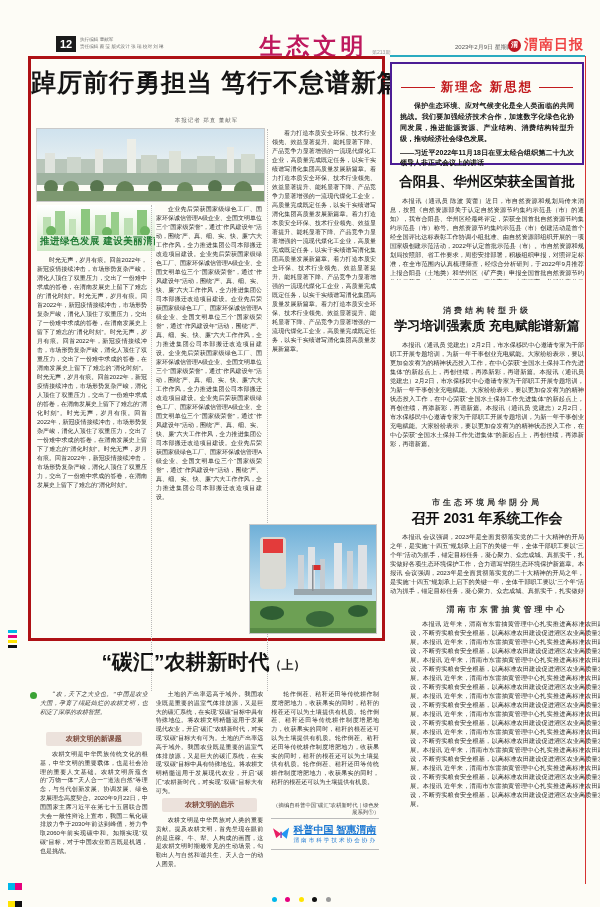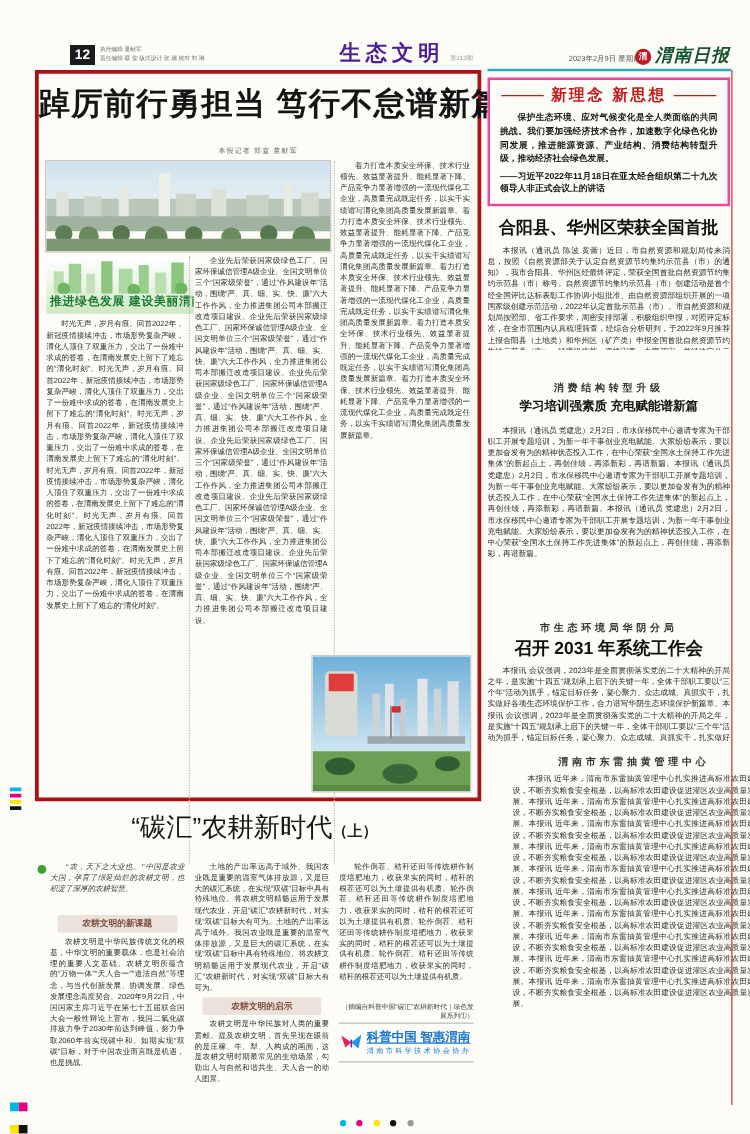--- a/index.html
+++ b/index.html
@@ -4,54 +4,54 @@
 <style>
   html,body{margin:0;padding:0;background:#efede6;}
   .page{position:relative;width:600px;height:907px;background:#fdfcf6;overflow:hidden;
         font-family:"Liberation Sans",sans-serif;color:#222;}
   .abs{position:absolute;}
   .jt{text-align:justify;text-justify:inter-ideograph;overflow:hidden;}
   
   .pagenum{background:#1b1b1b;color:#fff;font-weight:bold;font-size:11px;width:20px;height:16px;
            display:flex;align-items:center;justify-content:center;}
   .credits{font-size:4.6px;color:#6e6e6e;line-height:7px;white-space:nowrap;}
-  .section-title{font-size:17px;font-weight:900;color:#4c1d95;letter-spacing:4px;}
+  .section-title{font-size:23px;font-weight:900;color:#be185d;letter-spacing:4px;}
   .issue{font-size:5px;color:#999;letter-spacing:0;}
   .mh-date{font-size:6px;color:#555;white-space:nowrap;}
   .paper-logo{display:flex;align-items:center;gap:3px;}
   .emblem{width:13px;height:13px;border-radius:50%;background:#c01823;color:#fff;font-size:7px;
           display:flex;align-items:center;justify-content:center;font-weight:bold;}
-  .paper-name{font-family:"DejaVu Serif",serif;font-style:italic;font-weight:bold;
-              font-size:14px;color:#14532d;letter-spacing:1px;}
+  .paper-name{font-family:"DejaVu Serif",serif;font-weight:bold;
+              font-size:14px;color:#ef4444;letter-spacing:1px;}
   .cyan-rule{background:#2aabc0;height:2px;}
   .red-edge{background:#d63333;width:1px;}
   
   .feature{border:3px solid #ae1115;background:#fdfcf6;}
   .headline{font-size:25px;font-weight:900;color:#141414;letter-spacing:1px;text-align:center;white-space:nowrap;}
   .subhead{font-size:10px;font-weight:700;color:#222;text-align:center;}
   .byline{font-size:5.5px;color:#666;text-align:center;letter-spacing:1px;}
   .bodytxt{font-size:6px;line-height:9px;color:#2a2a2a;text-indent:12px;}
   .vsep{border-left:1px dotted #b9b9b9;width:0;}
   .photo-frame{outline:1px solid #c9c9c9;}
   
   .gbanner{background:linear-gradient(180deg,#ffffff 0%,#e8f4e2 55%,#cde8c4 100%);overflow:hidden;}
   .gbanner-text{font-size:9.5px;font-weight:900;color:#1f7a33;white-space:nowrap;letter-spacing:.5px;}
   
-  .idea-box{border:2px solid #ec4899;background:#fdfcf6;padding:4px 8px;box-sizing:border-box;}
+  .idea-box{border:2px solid #4c1d95;background:#fdfcf6;padding:15px 8px;box-sizing:border-box;}
   .idea-title{display:flex;align-items:center;gap:6px;color:#c21b1e;font-weight:900;font-size:12.5px;
               justify-content:center;letter-spacing:2px;}
   .idea-title::before,.idea-title::after{content:"";flex:0 0 34px;border-top:1.5px solid #c21b1e;}
   .idea-body{font-size:7px;line-height:11px;font-weight:600;color:#161616;text-indent:14px;}
   .idea-attr{font-size:7px;line-height:10px;font-weight:800;color:#111;margin-top:4px;}
   .rail-title{font-size:13px;font-weight:900;color:#101010;text-align:center;line-height:20px;white-space:nowrap;}
   .kicker{font-family:"Liberation Serif",serif;font-size:8px;color:#333;text-align:center;
           letter-spacing:3px;font-weight:600;white-space:nowrap;}
   .rail-body{font-size:6.2px;line-height:9px;color:#2a2a2a;text-indent:12px;}
   
-  .carbon-title{font-size:21px;font-weight:400;color:#141414;text-align:left;white-space:nowrap;}
+  .carbon-title{font-size:21px;font-weight:700;color:#141414;text-align:left;white-space:nowrap;}
   .carbon-sub{font-size:12px;font-weight:700;}
   .c-col{font-size:6px;line-height:8.8px;color:#2a2a2a;}
   .c-intro{font-family:"Liberation Serif",serif;font-style:italic;color:#3a3a3a;text-indent:12px;}
   .c-header{background:#ece2dc;color:#7c4a3c;font-weight:800;font-size:7px;text-align:center;
             padding:2px 0;border-radius:2px;margin:4px 6px;}
   .c-source{font-size:5.4px;color:#444;text-align:right;margin:2px 0;}
   .kepu{border-top:1px solid #bbb;border-bottom:1px solid #bbb;padding:4px 2px;display:flex;
         align-items:center;gap:4px;}
   .kepu-l1{font-size:10px;font-weight:900;color:#1976d2;white-space:nowrap;text-decoration:underline;}
   .kepu-l2{font-size:5.6px;color:#1976d2;letter-spacing:2px;white-space:nowrap;}
@@ -180,21 +180,21 @@
     <div class="idea-attr jt">——习近平2022年11月18日在亚太经合组织第二十九次领导人非正式会议上的讲话</div>
   </div>
 
   <div class="abs" style="left:390px;top:172px;width:194px;">
     <div class="rail-title" style="font-size:13.5px;">合阳县、华州区荣获全国首批</div>
     <div class="rail-body jt" style="margin-top:4px;height:84px;">本报讯（通讯员 陈波 黄蕾）近日，市自然资源和规划局传来消息，按照《自然资源部关于认定自然资源节约集约示范县（市）的通知》，我市合阳县、华州区经最终评定，荣获全国首批自然资源节约集约示范县（市）称号。自然资源节约集约示范县（市）创建活动是首个经全国评比达标表彰工作协调小组批准、由自然资源部组织开展的一项国家级创建示范活动，2022年认定首批示范县（市）。市自然资源和规划局按照部、省工作要求，周密安排部署，积极组织申报，对照评定标准，在全市范围内认真梳理筛查，经综合分析研判，于2022年9月推荐上报合阳县（土地类）和华州区（矿产类）申报全国首批自然资源节约集约示范县（市），经逐级推荐、资格审查、专家评审，并经法定公示等程序，成功入选全国首批自然资源节约集约示范县（市）（2023—2025年）名单。</div>
   </div>
 
   <div class="abs" style="left:390px;top:305px;width:194px;">
     <div class="kicker">消费结构转型升级</div>
-    <div class="rail-title" style="font-size:10px;">学习培训强素质  充电赋能谱新篇</div>
+    <div class="rail-title" style="font-size:13px;">学习培训强素质  充电赋能谱新篇</div>
     <div class="rail-body jt" style="margin-top:4px;height:116px;">本报讯（通讯员 党建忠）2月2日，市水保移民中心邀请专家为干部职工开展专题培训，为新一年干事创业充电赋能。大家纷纷表示，要以更加奋发有为的精神状态投入工作，在中心荣获“全国水土保持工作先进集体”的新起点上，再创佳绩，再添新彩，再谱新篇。本报讯（通讯员 党建忠）2月2日，市水保移民中心邀请专家为干部职工开展专题培训，为新一年干事创业充电赋能。大家纷纷表示，要以更加奋发有为的精神状态投入工作，在中心荣获“全国水土保持工作先进集体”的新起点上，再创佳绩，再添新彩，再谱新篇。本报讯（通讯员 党建忠）2月2日，市水保移民中心邀请专家为干部职工开展专题培训，为新一年干事创业充电赋能。大家纷纷表示，要以更加奋发有为的精神状态投入工作，在中心荣获“全国水土保持工作先进集体”的新起点上，再创佳绩，再添新彩，再谱新篇。</div>
   </div>
 
   <div class="abs" style="left:390px;top:497px;width:194px;">
     <div class="kicker">市生态环境局华阴分局</div>
     <div class="rail-title" style="font-size:14px;">召开 2031 年系统工作会</div>
     <div class="rail-body jt" style="margin-top:4px;height:62px;">本报讯 会议强调，2023年是全面贯彻落实党的二十大精神的开局之年，是实施“十四五”规划承上启下的关键一年，全体干部职工要以“三个年”活动为抓手，锚定目标任务，凝心聚力、众志成城、真抓实干，扎实做好各项生态环境保护工作，合力谱写华阴生态环境保护新篇章。本报讯 会议强调，2023年是全面贯彻落实党的二十大精神的开局之年，是实施“十四五”规划承上启下的关键一年，全体干部职工要以“三个年”活动为抓手，锚定目标任务，凝心聚力、众志成城、真抓实干，扎实做好各项生态环境保护工作，合力谱写华阴生态环境保护新篇章。</div>
   </div>
 
   <div class="abs" style="left:410px;top:604px;width:194px;">

